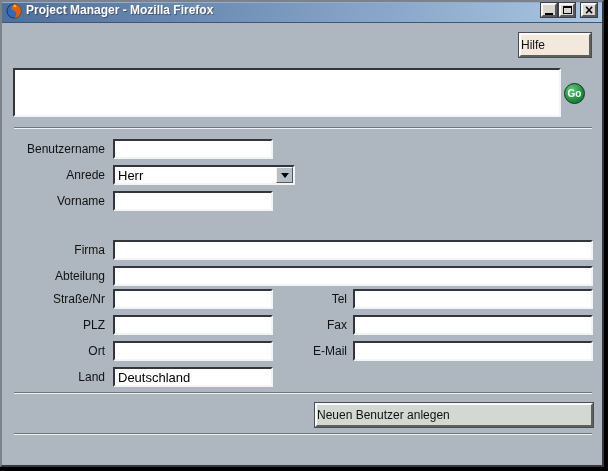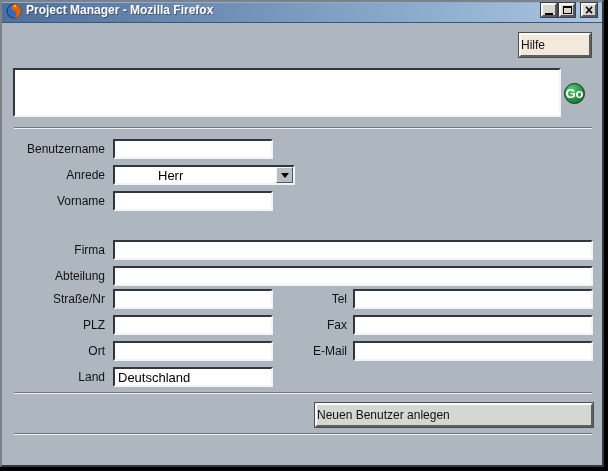--- a/index.html
+++ b/index.html
@@ -40,21 +40,21 @@
   .create{left:313px;top:401px;width:278px;height:24px;background:#D3D8D2;}
   
   .big-input{
     position:absolute;left:11px;top:66px;width:548px;height:49px;
     background:#fff;border:2px solid;border-color:#33363B #F2F4F6 #F2F4F6 #33363B;
     resize:none;font-size:13px;padding:2px 4px;outline:none;
   }
   .go-btn{
     position:absolute;left:562px;top:81px;width:21px;height:21px;border-radius:50%;
     background:radial-gradient(circle at 35% 30%,#5BCB77,#1E8F3C 60%,#0E6B29);
-    border:1px solid #11321A;color:#fff;font-size:13px;font-weight:bold;
+    border:1px solid #11321A;color:#fff;font-size:10px;font-weight:bold;
     display:flex;align-items:center;justify-content:center;cursor:pointer;
   }
   
   .sep{position:absolute;left:12px;width:578px;height:2px;
     border-top:1px solid #6F767D;border-bottom:1px solid #EFF2F5;}
   .sep1{top:125px;} .sep2{top:390px;} .sep3{top:431px;}
   
   .row{position:absolute;left:0;width:100%;height:20px;}
   .flabel{position:absolute;left:8px;width:95px;top:3px;text-align:right;
     font-size:12px;color:#111;white-space:nowrap;}
@@ -66,21 +66,21 @@
     font-size:13px;color:#000;padding:0 3px;outline:none;
   }
   .fin.narrow{left:111px;width:160px;}
   .fin.wide{left:111px;width:480px;}
   .fin.rin{left:351px;width:240px;}
   .fselect{
     position:absolute;left:111px;top:0;width:182px;height:20px;background:#fff;
     border:2px solid;border-color:#33363B #F2F4F6 #F2F4F6 #33363B;
     display:flex;align-items:center;cursor:default;
   }
-  .fselect-value{flex:1 1 auto;font-size:13px;color:#000;padding-left:3px;white-space:nowrap;overflow:hidden;margin-left:40px;}
+  .fselect-value{flex:1 1 auto;font-size:13px;color:#000;padding-left:3px;white-space:nowrap;overflow:hidden;}
   .fselect-arrow{
     flex:0 0 17px;height:16px;background:#B6BEC6;
     border:1px solid;border-color:#F2F4F6 #55585C #55585C #F2F4F6;
     display:flex;align-items:center;justify-content:center;cursor:pointer;
   }
   .tri{width:0;height:0;border-left:4px solid transparent;border-right:4px solid transparent;border-top:5px solid #000;}
 </style>
 </head>
 <body>
 

